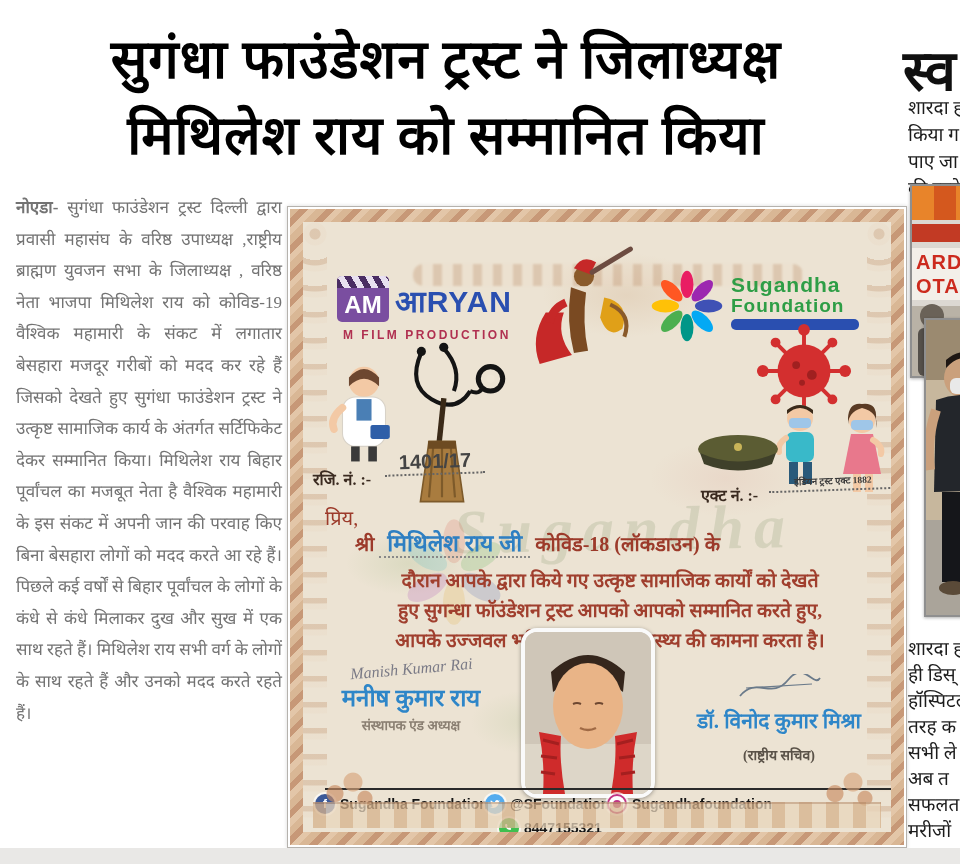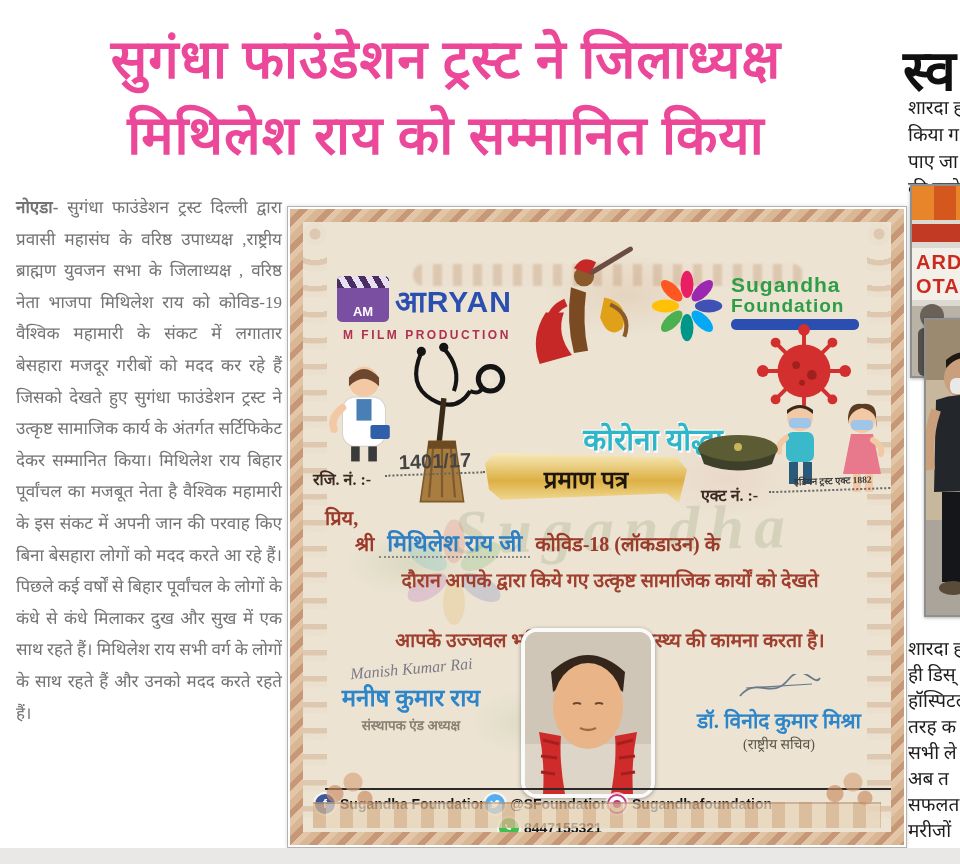--- a/index.html
+++ b/index.html
@@ -1,21 +1,21 @@
 <!DOCTYPE html>
 <html><head>
 <meta charset="utf-8">
 <style>
   html,body{margin:0;padding:0;background:#fff;}
   .page{position:relative;width:960px;height:864px;background:#ffffff;overflow:hidden;
         font-family:"Liberation Serif", serif;}
 
   
   .headline{position:absolute;left:0;top:22px;width:892px;text-align:center;
-            color:#ec4899;font-weight:bold;line-height:76px;font-size:54px;letter-spacing:1px;}
+            color:#000000;font-weight:bold;line-height:76px;font-size:54px;letter-spacing:1px;}
   .headline div{white-space:nowrap;}
   .side-headline{position:absolute;left:903px;top:30px;font-size:56px;font-weight:bold;color:#101010;white-space:nowrap;}
 
   
   .left-col{position:absolute;left:16px;top:192px;width:266px;height:640px;
             font-size:17px;line-height:31.6px;color:#737373;text-align:justify;}
   .dateline{font-weight:bold;}
 
   
   .cert{position:absolute;left:287px;top:206px;width:618px;height:640px;
@@ -44,21 +44,21 @@
                    radial-gradient(circle at 80% 70%, #c98d63 0 7px, transparent 8px);}
   .flower-corner.fl{left:14px;} .flower-corner.fr{right:14px;}
 
   .watermark{position:absolute;left:150px;top:272px;font-size:62px;font-style:italic;
         letter-spacing:10px;color:rgba(130,150,110,.22);font-weight:bold;transform:rotate(-1deg);}
   .watermark-flower{position:absolute;left:96px;top:295px;width:110px;height:110px;opacity:.16;}
 
   
   .film-logo{position:absolute;left:34px;top:48px;width:180px;height:78px;}
   .clap{position:absolute;left:0;top:6px;width:52px;height:46px;background:#7a4ea0;border-radius:5px;
-        color:#fff;font-family:"Liberation Sans",sans-serif;font-weight:bold;font-size:13px;
+        color:#fff;font-family:"Liberation Sans",sans-serif;font-weight:bold;font-size:24px;
         display:flex;align-items:flex-end;justify-content:center;padding-bottom:3px;box-sizing:border-box;}
   .clap:before{content:"";position:absolute;left:0;top:0;width:100%;height:12px;border-radius:5px 5px 0 0;
         background:repeating-linear-gradient(60deg,#4a2d63 0 6px,#e8e0f0 6px 12px);}
   .aryan{position:absolute;left:58px;top:10px;font-size:30px;font-weight:bold;color:#2a4fb0;
         font-family:"Liberation Sans",sans-serif;letter-spacing:1px;}
   .film-sub{position:absolute;left:6px;top:58px;font-size:12px;letter-spacing:2.5px;color:#b03050;
         font-family:"Liberation Sans",sans-serif;font-weight:bold;}
 
   
   .found-logo{position:absolute;left:348px;top:44px;width:250px;height:86px;}
@@ -90,40 +90,40 @@
   .ribbon{position:absolute;left:182px;top:230px;width:202px;height:52px;
         background:linear-gradient(180deg,#f8ecc0,#ddb044 55%,#f2dfa0);
         clip-path:polygon(0 22%,5% 2%,95% 10%,100% 34%,96% 98%,90% 80%,8% 92%,2% 72%);
         display:flex;align-items:center;justify-content:center;}
   .ribbon span{font-size:24px;font-weight:bold;color:#1e160c;}
   .act-label{position:absolute;left:398px;top:262px;font-size:16px;font-weight:bold;color:#3a2a20;}
   .act-value{position:absolute;left:466px;top:252px;width:128px;text-align:center;font-size:9.5px;
         font-weight:bold;color:#3a3a3a;transform:rotate(-2deg);border-bottom:2px dotted #666;
         padding-bottom:2px;}
 
-  .salutation{position:absolute;left:22px;top:282px;font-size:20px;font-weight:bold;color:#9c3a2a;}
+  .salutation{position:absolute;left:22px;top:282px;font-size:20px;font-weight:normal;color:#9c3a2a;}
   .recipient-line{position:absolute;left:52px;top:304px;width:560px;font-size:20px;font-weight:bold;color:#9c3a2a;}
   .recipient-name{color:#2e7fc2;font-size:23px;border-bottom:2px dotted #888;padding:0 8px;}
   .cert-line{position:absolute;left:12px;width:590px;text-align:center;font-size:19.5px;
         font-weight:bold;color:#a03f2e;}
   .l2{top:344px;} .l3{top:374px;} .l4{top:404px;}
 
   .photo{position:absolute;left:218px;top:406px;width:126px;height:162px;border-radius:16px;
         border:4px solid #fafafa;box-shadow:0 1px 4px rgba(0,0,0,.35);overflow:hidden;background:#cfc6b8;}
 
   .sig-left{position:absolute;left:8px;top:438px;width:200px;text-align:center;}
   .script-sig{font-style:italic;color:#7a7a86;font-size:16px;transform:rotate(-5deg);display:inline-block;}
   .sig-name{font-size:24px;font-weight:bold;color:#2e86c8;margin-top:2px;
         text-shadow:1px 1px 0 #f0e8da;}
   .sig-title{font-size:13.5px;font-weight:bold;color:#8a7f72;line-height:18px;margin-top:4px;}
 
   .sig-right{position:absolute;left:348px;top:452px;width:256px;text-align:center;}
   .scribble{width:86px;height:28px;margin:0 auto;}
   .sig-name2{font-size:21px;font-weight:bold;color:#2e86c8;text-shadow:1px 1px 0 #f0e8da;}
-  .sig-title2{font-size:14px;font-weight:normal;color:#5a5248;margin-top:0;}
+  .sig-title2{font-size:14px;font-weight:bold;color:#5a5248;margin-top:11px;}
 
   .divider{position:absolute;left:22px;top:566px;width:572px;height:2px;background:#2a2a2a;}
   .social{position:absolute;left:0;top:570px;width:100%;font-family:"Liberation Sans",sans-serif;}
   .soc-item{position:absolute;display:flex;align-items:center;gap:5px;font-size:14px;font-weight:bold;color:#141414;}
   .soc-fb{left:12px;top:2px;} .soc-tw{left:182px;top:2px;} .soc-ig{left:304px;top:2px;text-align:right;} .soc-wa{left:196px;top:26px;}
   .badge{width:20px;height:20px;border-radius:50%;display:flex;align-items:center;justify-content:center;
         color:#fff;font-size:12px;font-weight:bold;box-shadow:0 0 0 2px rgba(255,255,255,.7);}
   .b-fb{background:#3b5998;} .b-tw{background:#55acee;} .b-wa{background:#3fbf4f;}
   .b-ig{background:#fff;border:2px solid #c13584;box-sizing:border-box;}
   .b-ig i{width:8px;height:8px;border-radius:50%;background:#c13584;display:block;}
@@ -233,21 +233,20 @@
       </svg>
 
       <svg class="broom" viewBox="0 0 50 100">
         <rect x="22" y="0" width="5" height="42" fill="#3a2a18" transform="rotate(6 24 21)"></rect>
         <path d="M13 40 L37 40 L45 96 L5 96 Z" fill="#a97c3f"></path>
         <path d="M13 40 L37 40 L45 96 L5 96 Z" fill="none" stroke="#7d5a2a" stroke-width="1.5"></path>
         <path d="M17 44 L13 92 M25 44 L25 92 M33 44 L37 92" stroke="#7d5a2a" stroke-width="2"></path>
         <rect x="12" y="40" width="26" height="7" fill="#6d4b22"></rect>
       </svg>
 
-      <div class="cert-subtitle">कोरोना योद्धा</div>
 
       <svg class="virus" viewBox="0 0 100 100">
         <g stroke="#d32f2f" stroke-width="4">
           <line x1="50" y1="50" x2="50" y2="8"></line>
             <line x1="50" y1="50" x2="50" y2="92"></line>
           <line x1="50" y1="50" x2="8" y2="50"></line>
             <line x1="50" y1="50" x2="92" y2="50"></line>
           <line x1="50" y1="50" x2="21" y2="21"></line>
             <line x1="50" y1="50" x2="79" y2="21"></line>
           <line x1="50" y1="50" x2="21" y2="79"></line>
@@ -285,33 +284,31 @@
       </svg>
 
       <svg class="cap" viewBox="0 0 90 46">
         <ellipse cx="45" cy="17" rx="40" ry="14" fill="#5b5c33"></ellipse>
         <path d="M7 21 Q45 38 83 21 L79 32 Q45 45 11 32 Z" fill="#3f402a"></path>
         <circle cx="45" cy="15" r="4" fill="#c9b458"></circle>
       </svg>
 
       <div class="reg-label">रजि. नं. :-</div>
       <div class="reg-value">1401/17</div>
-      <div class="ribbon">
-        <span>प्रमाण पत्र</span>
-      </div>
       <div class="act-label">एक्ट नं. :-</div>
       <div class="act-value">इंडियन ट्रस्ट एक्ट 1882</div>
 
       <div class="salutation">प्रिय,</div>
       <div class="recipient-line">
         <span>श्री</span>
         <span class="recipient-name">मिथिलेश राय जी</span>
         <span>कोविड-18 (लॉकडाउन) के</span>
       </div>
       <div class="cert-line l2">दौरान आपके द्वारा किये गए उत्कृष्ट सामाजिक कार्यों को देखते</div>
+      <div class="cert-line l3">हुए सुगन्धा फॉउंडेशन ट्रस्ट आपको आपको सम्मानित करते हुए,</div>
       <div class="cert-line l4">आपके उज्जवल भविष्य एवं उत्तम स्वास्थ्य की कामना करता है।</div>
 
       <div class="photo">
         <svg viewBox="0 0 126 162" width="126" height="162">
           <rect width="126" height="162" fill="#cfc6b8"></rect>
           <rect y="112" width="126" height="50" fill="#ddd6c8"></rect>
           <path d="M26 40 Q63 6 100 40 L98 60 Q63 32 28 60 Z" fill="#35261c"></path>
           <ellipse cx="63" cy="74" rx="35" ry="43" fill="#e9b487"></ellipse>
           <path d="M48 72 Q52 70 56 72 M70 72 Q74 70 78 72" stroke="#6d4730" stroke-width="2" fill="none"></path>
           <path d="M55 96 Q63 100 71 96" stroke="#a06a45" stroke-width="2.5" fill="none"></path>

